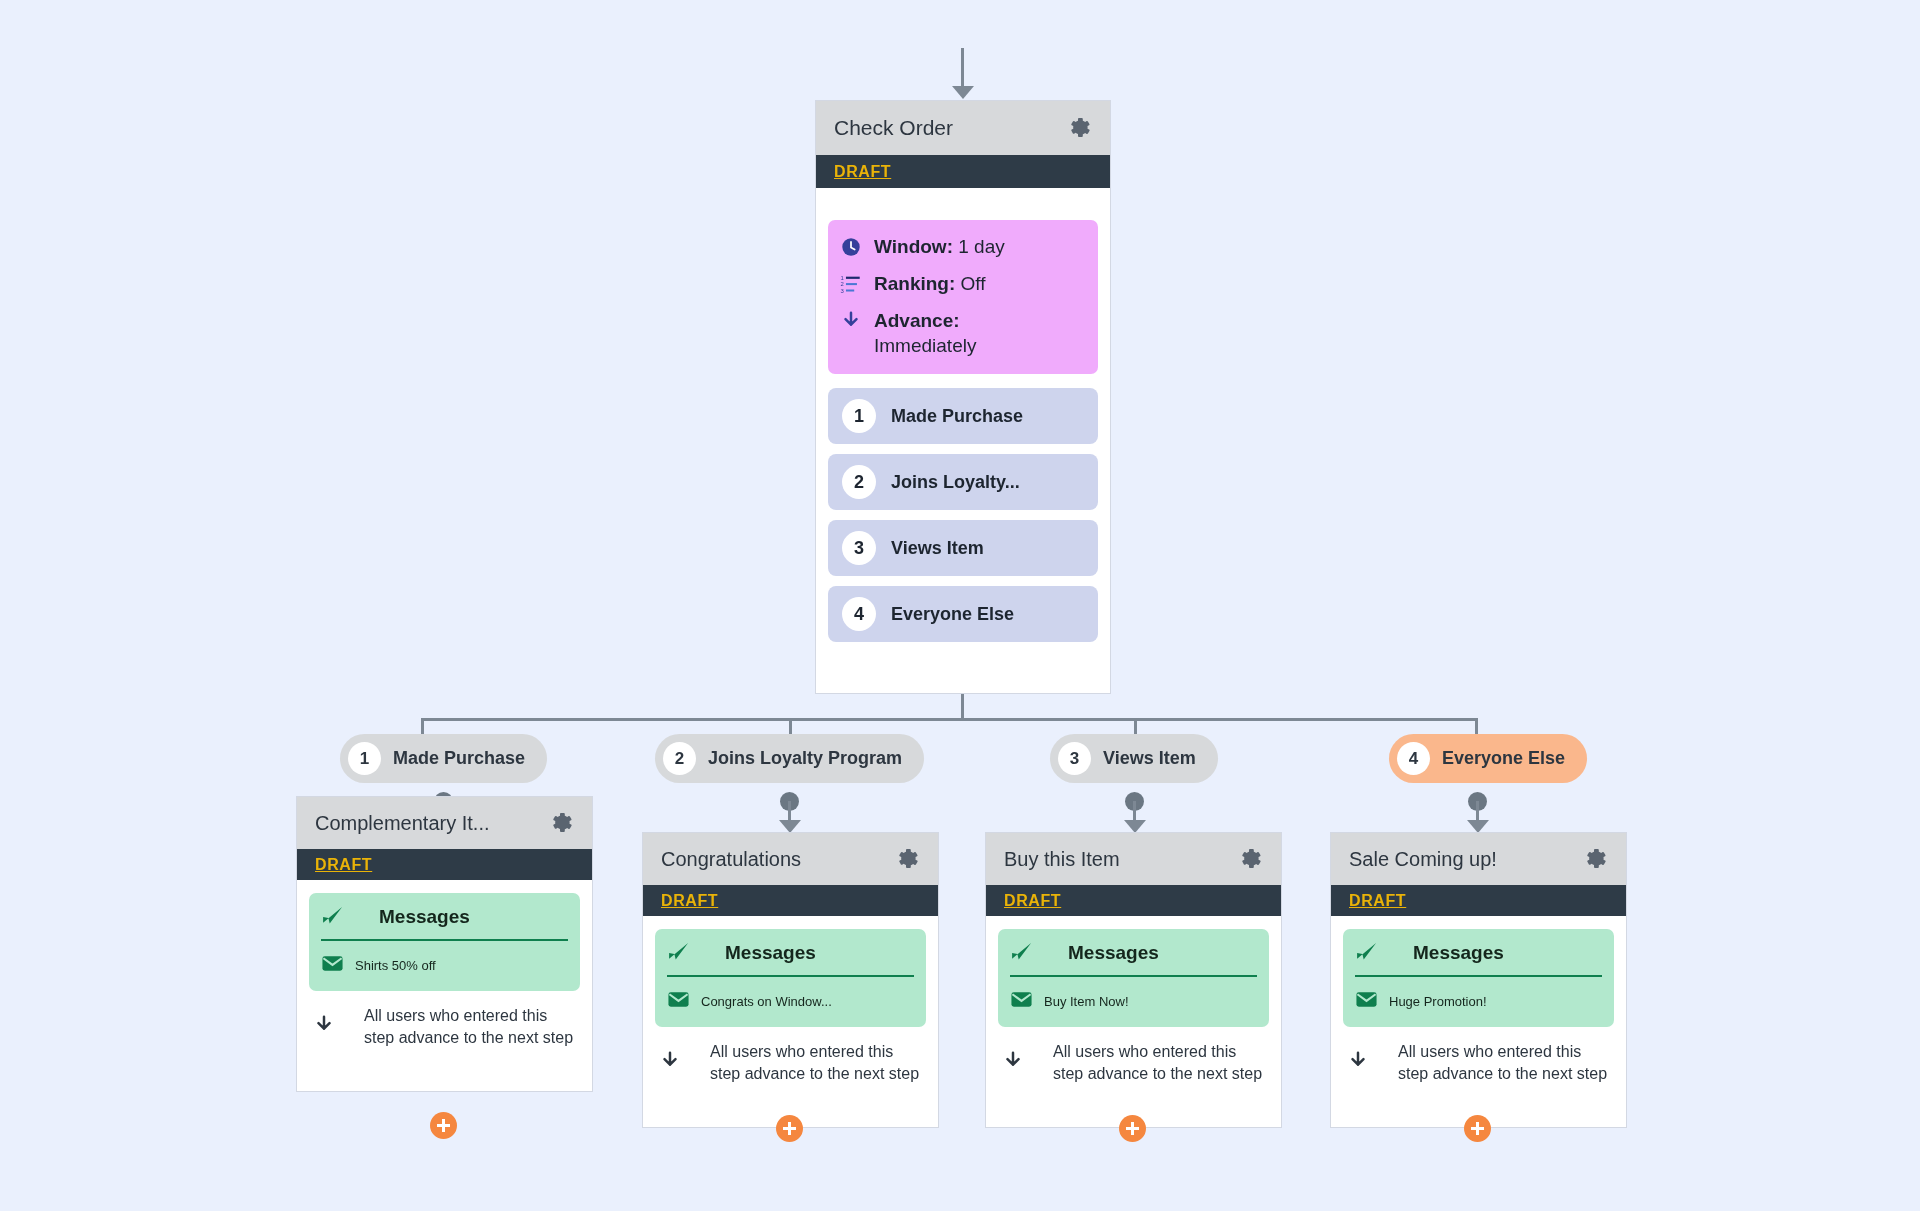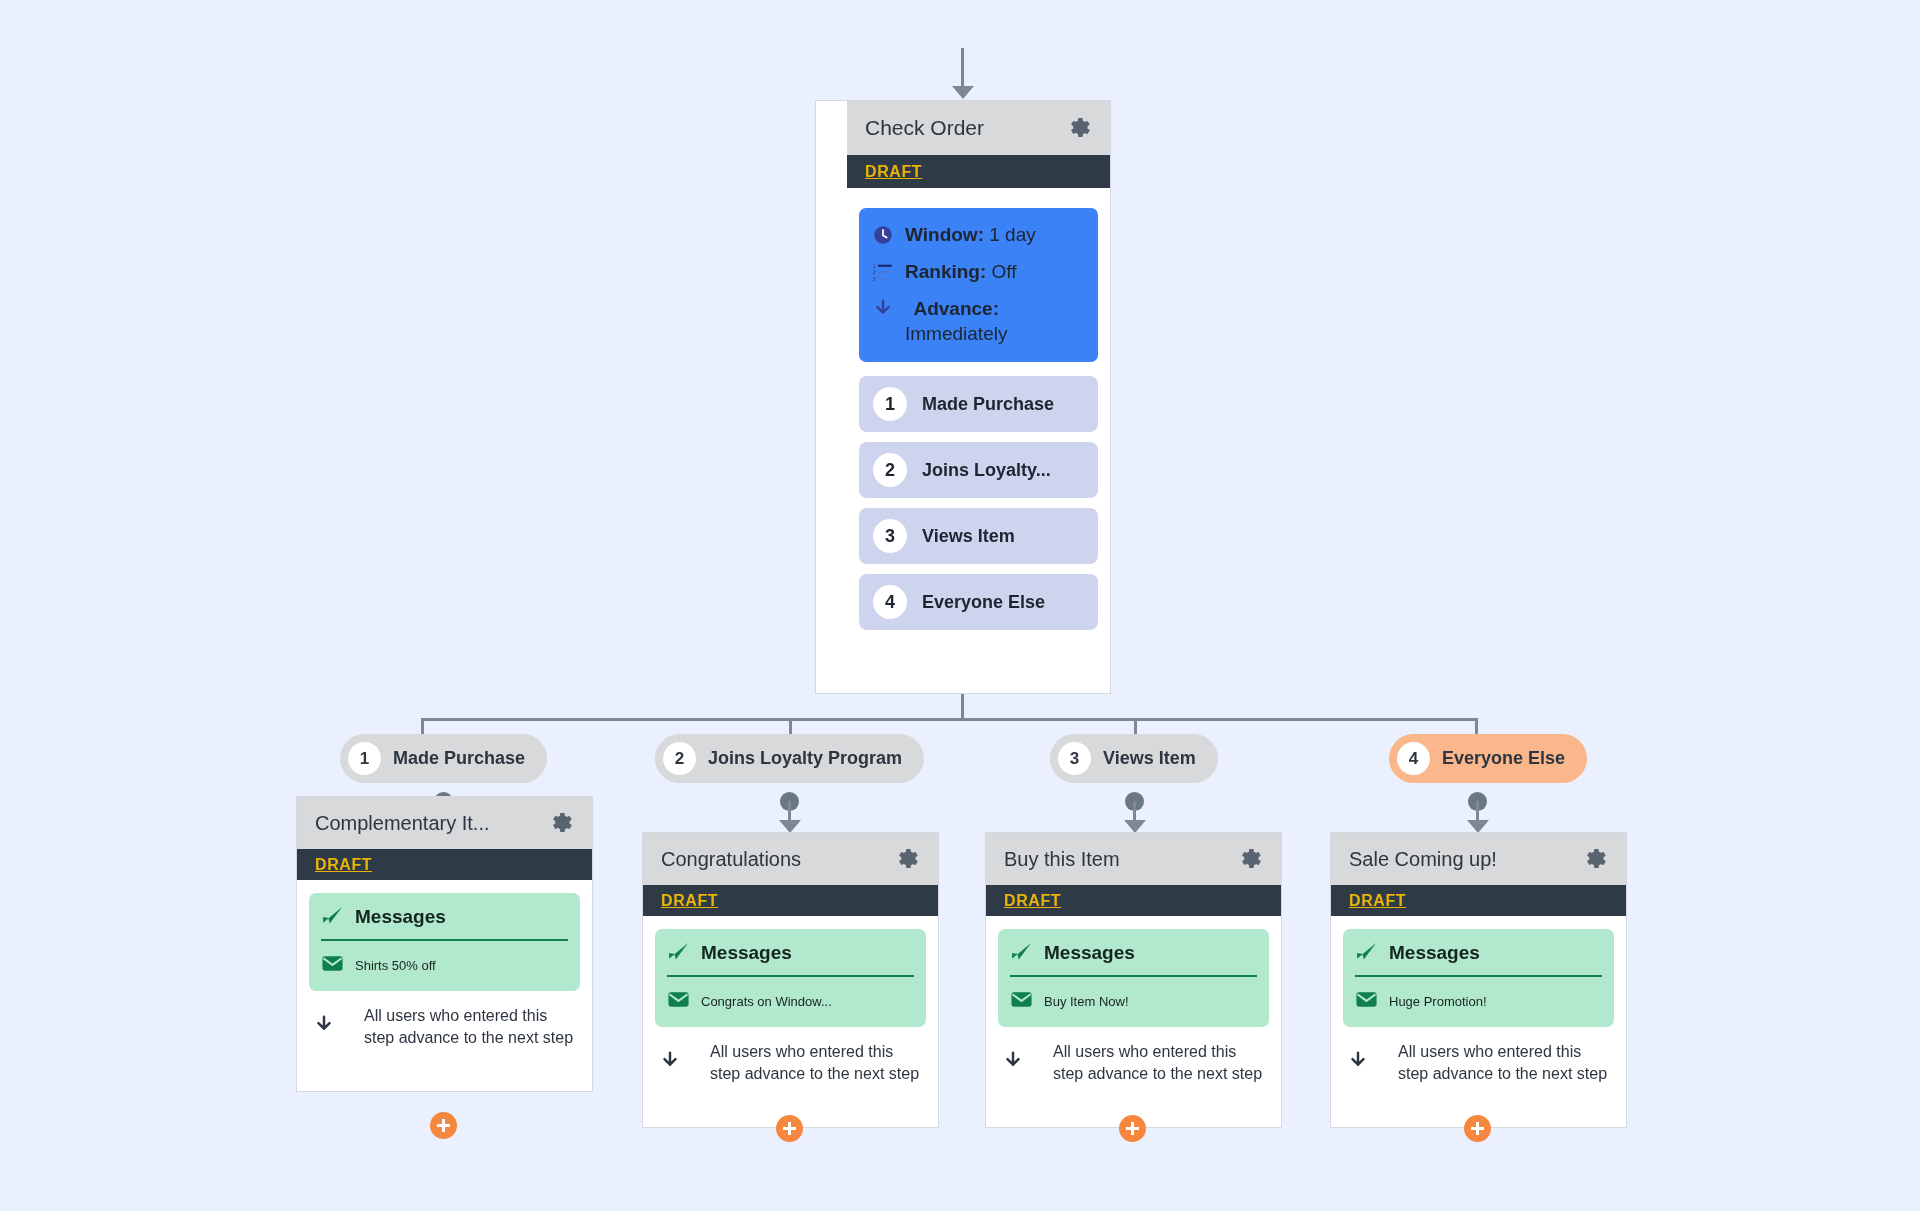--- a/index.html
+++ b/index.html
@@ -60,29 +60,28 @@
     font-size: 16px;
     font-weight: bold;
     letter-spacing: .6px;
     display: flex;
     align-items: center;
     padding: 0 18px;
     text-decoration: underline;
   }
 
   
-  #root-card { left: 815px; top: 100px; width: 296px; height: 594px; padding-left: 31px; }
+  #root-card { left: 815px; top: 100px; width: 296px; height: 594px; }
   #root-card .card-head { height: 54px; }
   #root-card .status-bar { height: 33px; }
   .info-panel {
-    margin: 20px 12px 0 12px;
-    background: #3b82f6;
+    margin: 32px 12px 0 12px;
+    background: #f0abfc;
     border-radius: 7px;
     padding: 14px 12px 16px 12px;
-    text-align: center;
   }
   .info-row {
     display: flex;
     align-items: flex-start;
     gap: 11px;
     margin-bottom: 7px;
     font-size: 19px;
     color: #1d2530;
     line-height: 1.32;
   }
@@ -154,21 +153,21 @@
     background: #b2e8cd;
     border-radius: 7px;
     padding: 10px 12px 12px 12px;
   }
   .msg-head {
     display: flex; align-items: center; gap: 11px;
     padding-bottom: 9px;
     border-bottom: 2px solid #0f7f4e;
   }
   .msg-head-label {
-    font-size: 19px; font-weight: bold; color: #14261c;
+    font-size: 19px; font-weight: bold; color: #14261c; margin-left: 24px;
   }
   .msg-item {
     display: flex; align-items: center; gap: 11px;
     padding-top: 11px;
   }
   .msg-item-label {
     font-size: 13px; color: #15261d; white-space: nowrap; overflow: hidden;
   }
   .advance-row {
     display: flex; align-items: center; gap: 29px;

